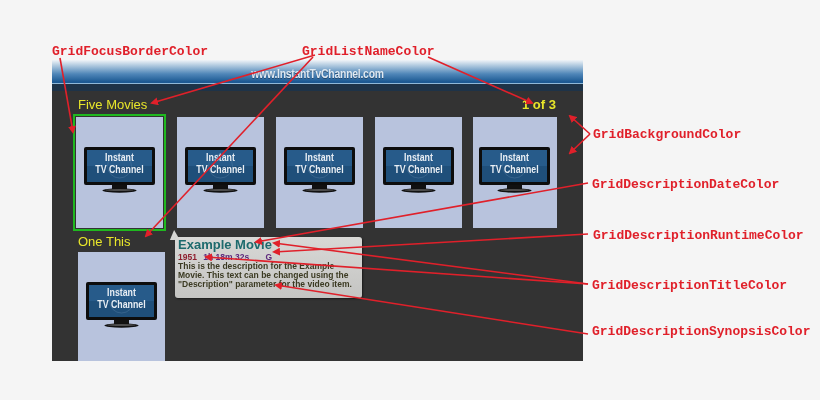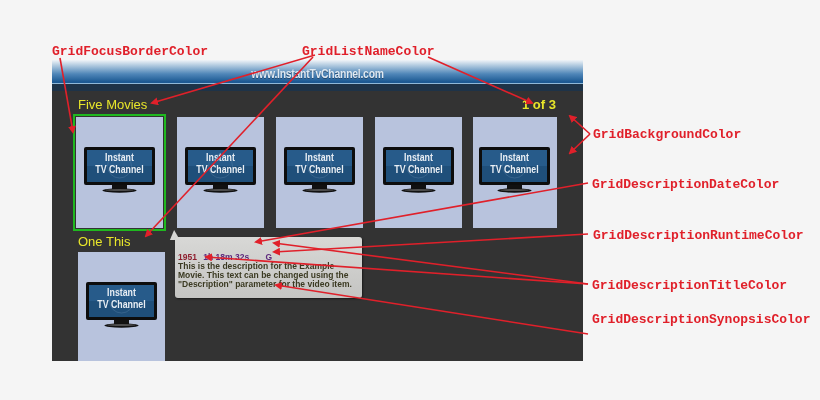--- a/index.html
+++ b/index.html
@@ -132,36 +132,37 @@
         </svg>
       <div style="position:absolute;left:0;top:4px;width:71px;text-align:center;color:#e8eef4;font-family:'Liberation Sans',sans-serif;font-weight:bold;font-size:11px;line-height:12px;transform:scaleX(0.8);">
         <div>Instant</div>
         <div>TV Channel</div>
       </div>
     </div>
   </div>
 
   <div class="popup-tail"></div>
   <div class="popup">
+    <div class="pop-title">Example Movie</div>
     <div class="pop-meta">
       <span class="pop-date">1951</span>
       <span class="pop-runtime">1h 18m 32s</span>
       <span class="pop-rating">G</span>
     </div>
     <div class="pop-syn">This is the description for the Example Movie. This text can be changed using the "Description" parameter for the video item.</div>
   </div>
 </div>
 
 <div class="anno" style="left:52px;top:44px;">GridFocusBorderColor</div>
 <div class="anno" style="left:302px;top:44px;">GridListNameColor</div>
 <div class="anno" style="left:593px;top:127px;">GridBackgroundColor</div>
 <div class="anno" style="left:592px;top:177px;">GridDescriptionDateColor</div>
 <div class="anno" style="left:593px;top:228px;">GridDescriptionRuntimeColor</div>
 <div class="anno" style="left:592px;top:278px;">GridDescriptionTitleColor</div>
-<div class="anno" style="left:592px;top:312px;">GridDescriptionSynopsisColor</div>
+<div class="anno" style="left:592px;top:324px;">GridDescriptionSynopsisColor</div>
 
 <svg class="arrows">
   <defs>
     <marker id="ah" markerWidth="8" markerHeight="8" refX="6" refY="4" orient="auto" markerUnits="userSpaceOnUse">
       <path d="M0,0 L8,4 L0,8 Z" fill="#e0202a"></path>
     </marker>
   </defs>
   <g stroke="#e0202a" stroke-width="1.6" fill="none" marker-end="url(#ah)">
     <line x1="60" y1="58" x2="73" y2="132"></line>
     <line x1="315" y1="55" x2="152" y2="103"></line>

